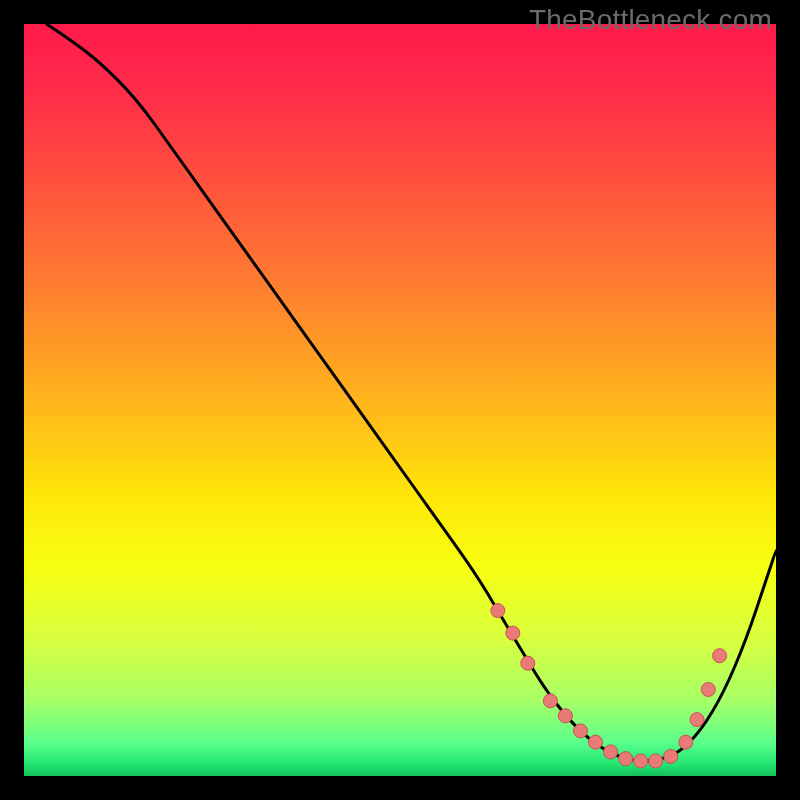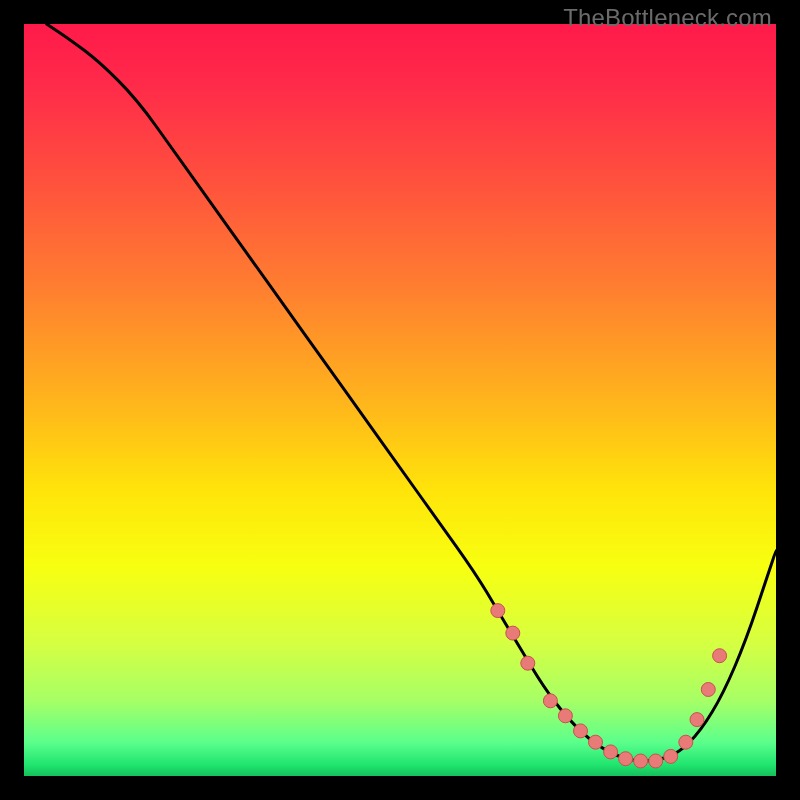--- a/index.html
+++ b/index.html
@@ -24,21 +24,21 @@
     left: 0;
     top: 0;
     width: 752px;
     height: 752px;
   }
   .watermark {
     position: absolute;
     top: 4px;
     right: 28px;
     color: #6b6b6b;
-    font-size: 24px;
+    font-size: 28px;
     letter-spacing: 0.2px;
     font-weight: 500;
   }
 </style>
 </head>
 <body>
 
 <div class="frame">
   <svg class="plot-area" viewBox="0 0 752 752" preserveAspectRatio="none">
     <defs>

